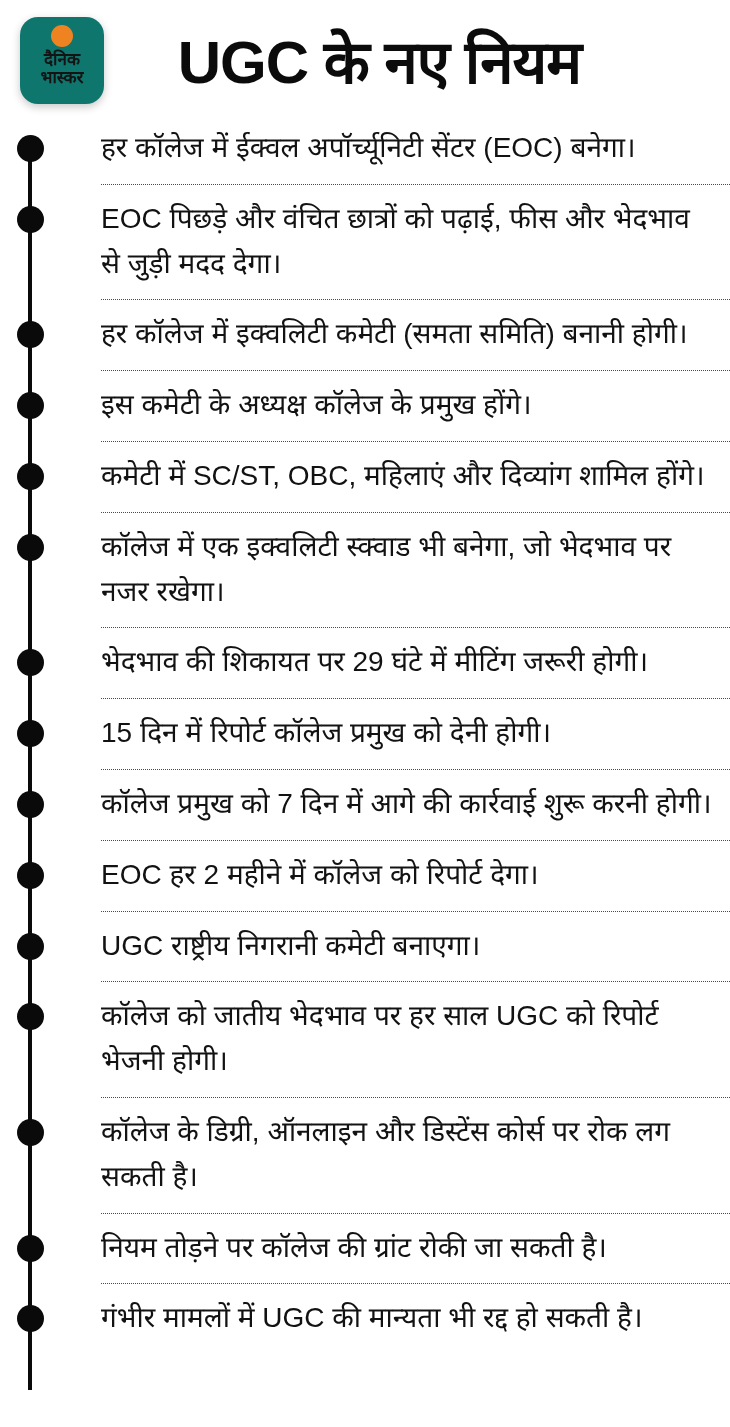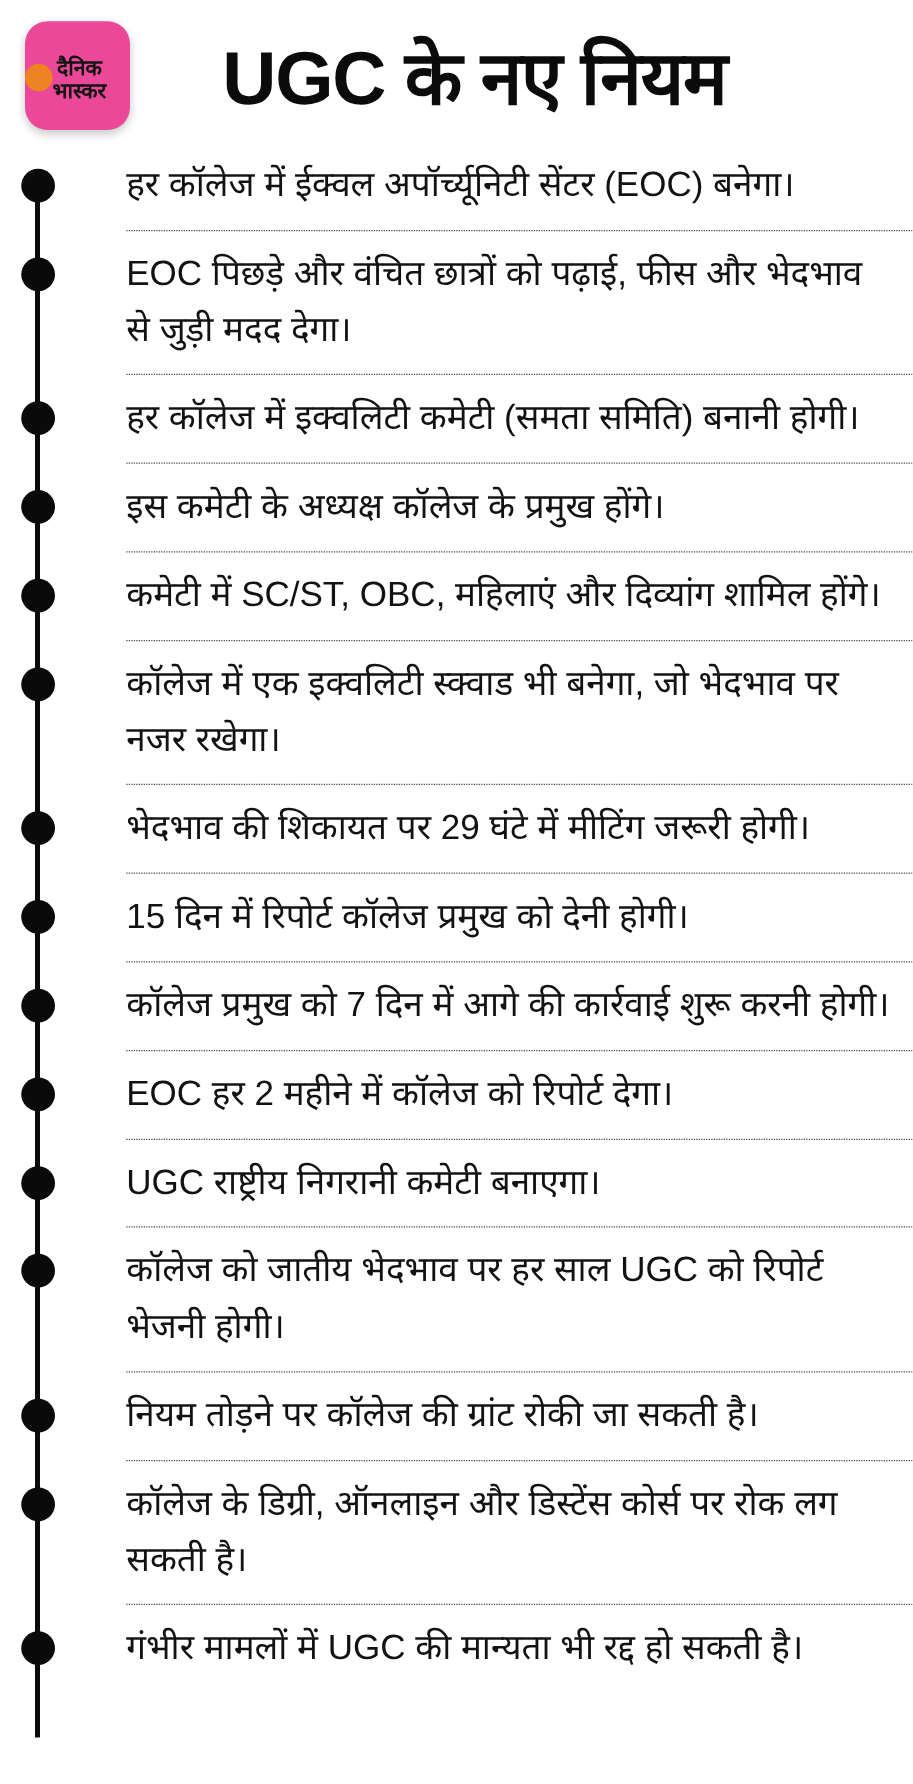--- a/index.html
+++ b/index.html
@@ -17,25 +17,25 @@
   
   .header {
     display: flex;
     align-items: center;
     padding: 14px 20px 6px 20px;
     height: 112px;
   }
   .logo-card {
     width: 84px;
     height: 87px;
-    background: #ec4899;
+    background: #0f766e;
     border-radius: 18px;
     box-shadow: 0 3px 8px rgba(0,0,0,0.22);
     display: flex;
-    flex-direction: row;
+    flex-direction: column;
     align-items: center;
     justify-content: flex-start;
     padding-top: 8px;
     flex: 0 0 auto;
   }
   .logo-dot {
     width: 22px;
     height: 22px;
     border-radius: 50%;
     background: #EF8322;
@@ -190,28 +190,28 @@
     <div class="item">
       <div class="bullet-col">
           <span class="bullet"></span>
         </div>
       <div class="text">कॉलेज को जातीय भेदभाव पर हर साल UGC को रिपोर्ट भेजनी होगी।</div>
     </div>
     <div class="item">
       <div class="bullet-col">
           <span class="bullet"></span>
         </div>
+      <div class="text">कॉलेज के डिग्री, ऑनलाइन और डिस्टेंस कोर्स पर रोक लग सकती है।</div>
+    </div>
+    <div class="item">
+      <div class="bullet-col">
+          <span class="bullet"></span>
+        </div>
       <div class="text">नियम तोड़ने पर कॉलेज की ग्रांट रोकी जा सकती है।</div>
     </div>
-    <div class="item">
-      <div class="bullet-col">
-          <span class="bullet"></span>
-        </div>
-      <div class="text">कॉलेज के डिग्री, ऑनलाइन और डिस्टेंस कोर्स पर रोक लग सकती है।</div>
-    </div>
     <div class="item last">
       <div class="bullet-col">
           <span class="bullet"></span>
         </div>
       <div class="text">गंभीर मामलों में UGC की मान्यता भी रद्द हो सकती है।</div>
     </div>
   </div>
 
 </div>
 

